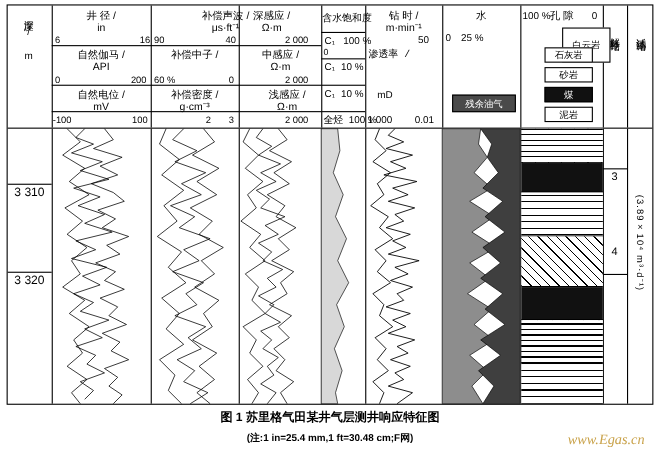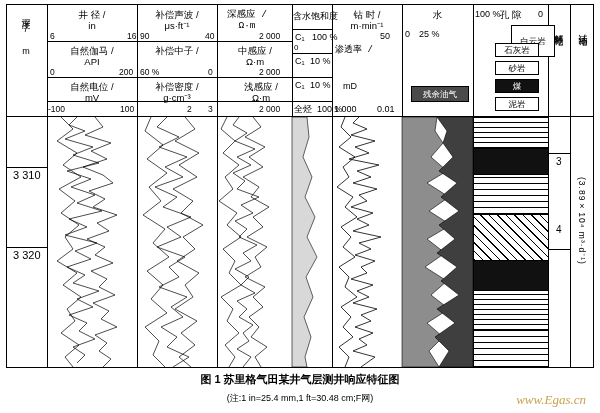--- a/index.html
+++ b/index.html
@@ -22,21 +22,21 @@
   svg{position:absolute;left:0;top:0;overflow:visible;}
 
   .depthlab{position:absolute;font-size:11px;white-space:nowrap;}
 
   
   .chip{position:absolute;border:1px solid #000;font-size:8.5px;line-height:1;display:flex;align-items:center;justify-content:center;box-sizing:border-box;background:#fff;}
   .chip.dark{background:#4a4a4a;color:#fff;border-color:#000;margin-top:31px;}
   .chip.black{background:#111;color:#fff;}
 
   .caption{position:absolute;left:0;right:0;top:372px;text-align:center;font-size:11px;font-weight:bold;}
-  .note{position:absolute;left:0;right:0;top:392px;text-align:center;font-size:9px;}
+  .note{position:absolute;left:0;right:0;top:392px;text-align:center;font-size:9px;font-weight:bold;}
   .wm{position:absolute;right:14px;top:392px;font-size:13px;color:#c9a24a;font-style:italic;font-family:"Liberation Serif",serif;}
 
   .cell{position:absolute;box-sizing:border-box;}
 </style>
 </head>
 <body>
 
 <div class="wrap">
 
   <div class="figure">
@@ -59,28 +59,28 @@
 
       <div class="vtext" style="left:13px;top:6px;">深度 / m</div>
 
       <div class="trackname" style="left:42px;top:4px;width:86px;">
         <div>井 径 /</div>
         <div>in</div>
       </div>
       <div class="scale" style="left:43px;top:26px;">6</div>
       <div class="scale" style="left:120px;top:26px;">16</div>
 
-      <div class="trackname" style="left:132px;top:4px;width:76px;">
+      <div class="trackname" style="left:132px;top:4px;width:76px;padding-left:28px;">
         <div>补偿声波 /</div>
         <div>μs·ft⁻¹</div>
       </div>
       <div class="scale" style="left:133px;top:26px;">90</div>
       <div class="scale" style="left:198px;top:26px;">40</div>
 
-      <div class="trackname" style="left:212px;top:4px;width:56px;font-family:Liberation Mono, monospace;">
+      <div class="trackname" style="left:212px;top:4px;width:56px;">
         <div>深感应 /</div>
         <div>Ω·m</div>
       </div>
       <div class="scale" style="left:252px;top:26px;">2 000</div>
 
       <div class="trackname" style="left:42px;top:40px;width:86px;">
         <div>自然伽马 /</div>
         <div>API</div>
       </div>
       <div class="scale" style="left:43px;top:62px;">0</div>

